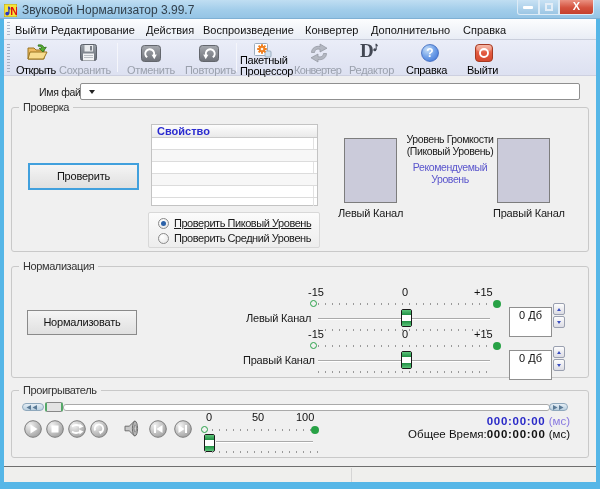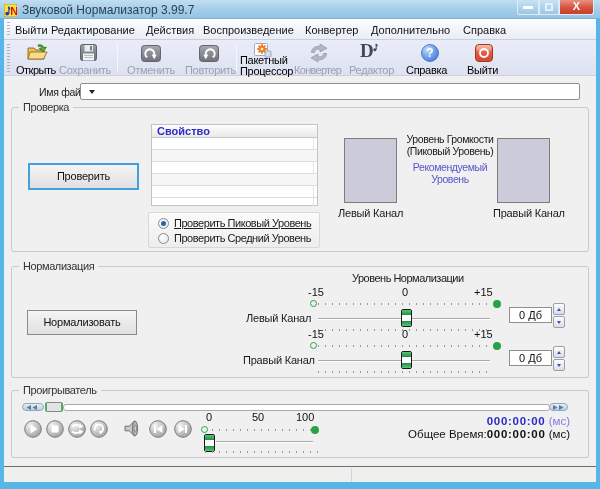--- a/index.html
+++ b/index.html
@@ -80,21 +80,21 @@
 .ticks { position:absolute; height:2px;
   background:repeating-linear-gradient(90deg,#999 0 1px,transparent 1px 7px); }
 .dot-h { position:absolute; width:7px; height:7px; border-radius:50%; border:1px solid #2ba24a; background:#f0f0f0; }
 .dot-f { position:absolute; width:8px; height:8px; border-radius:50%; background:#28a246; }
 .track { position:absolute; height:2px; background:#aaa; border-bottom:1px solid #fff; }
 .thumb { position:absolute; width:11px; height:18px; border:1px solid #1a1a1a; background:#fff; border-radius:2px; }
 .thumb i { position:absolute; left:0; top:0; width:9px; height:5px; background:linear-gradient(#5cc47a,#1f8f43); }
 .thumb b { position:absolute; left:0; bottom:0; width:9px; height:5px; background:linear-gradient(#1f8f43,#5cc47a); }
 
 
-.spin-f { position:absolute; left:509px; width:43px; height:16px; background:#fff; border:1px solid #8f8f8f;
+.spin-f { position:absolute; left:509px; width:43px; height:30px; background:#fff; border:1px solid #8f8f8f;
   font-size:11px; color:#111; text-align:center; line-height:14px; }
 .spin-b { position:absolute; left:553px; width:12px; height:12px; border:1px solid #9aa0b0; border-radius:2px;
   background:linear-gradient(#fdfdfd,#dcdce4); }
 .spin-b .ar { position:absolute; left:2.5px; width:0; height:0; border-left:2.5px solid transparent; border-right:2.5px solid transparent; }
 .spin-b .up { top:3.5px; border-bottom:3.5px solid #3a4ec0; }
 .spin-b .dn { top:4px; border-top:3.5px solid #3a4ec0; }
 
 
 .pill { position:absolute; height:8px; background:linear-gradient(#e5eef5,#b9cfdf); border:1px solid #8fa8bc; border-radius:4px; }
 .seek-track { position:absolute; left:63px; top:404px; width:487px; height:7px; background:#fff; border:1px solid #aaa; border-radius:3px; }
@@ -276,21 +276,20 @@
 
   <div class="chan" style="left:344px; top:138px;"></div>
   <div class="chan" style="left:497px; top:138px;"></div>
   <div class="lbl" style="left:338px; top:207px;">Левый Канал</div>
   <div class="lbl" style="left:493px; top:207px;">Правый Канал</div>
   <div class="ctr" style="top:162px; color:#5a55cc;">Рекомендуемый<br>Уровень</div>
   <div class="ctr" style="top:134px;">Уровень Громкости<br>(Пиковый Уровень)</div>
 
   <div class="grp" style="top:266px; height:112px;"></div>
   <div class="grp-lbl" style="top:260px;">Нормализация</div>
-  <div class="lbl" style="left:352px; top:272px; letter-spacing:-0.5px;">Уровень Нормализации</div>
   <div class="btn gray" style="left:27px; top:310px; width:110px; height:25px; line-height:22px;">Нормализовать</div>
 
   <div class="num" style="left:308px; top:286px;">-15</div>
   <div class="num" style="left:402px; top:286px;">0</div>
   <div class="num" style="left:474px; top:286px;">+15</div>
   <div class="ticks" style="left:318px; top:303px; width:174px;"></div>
   <div class="dot-h" style="left:310px; top:300px;"></div>
   <div class="dot-f" style="left:493px; top:300px;"></div>
   <div class="lbl" style="left:246px; top:312px;">Левый Канал</div>
   <div class="track" style="left:318px; top:318px; width:172px;"></div>

